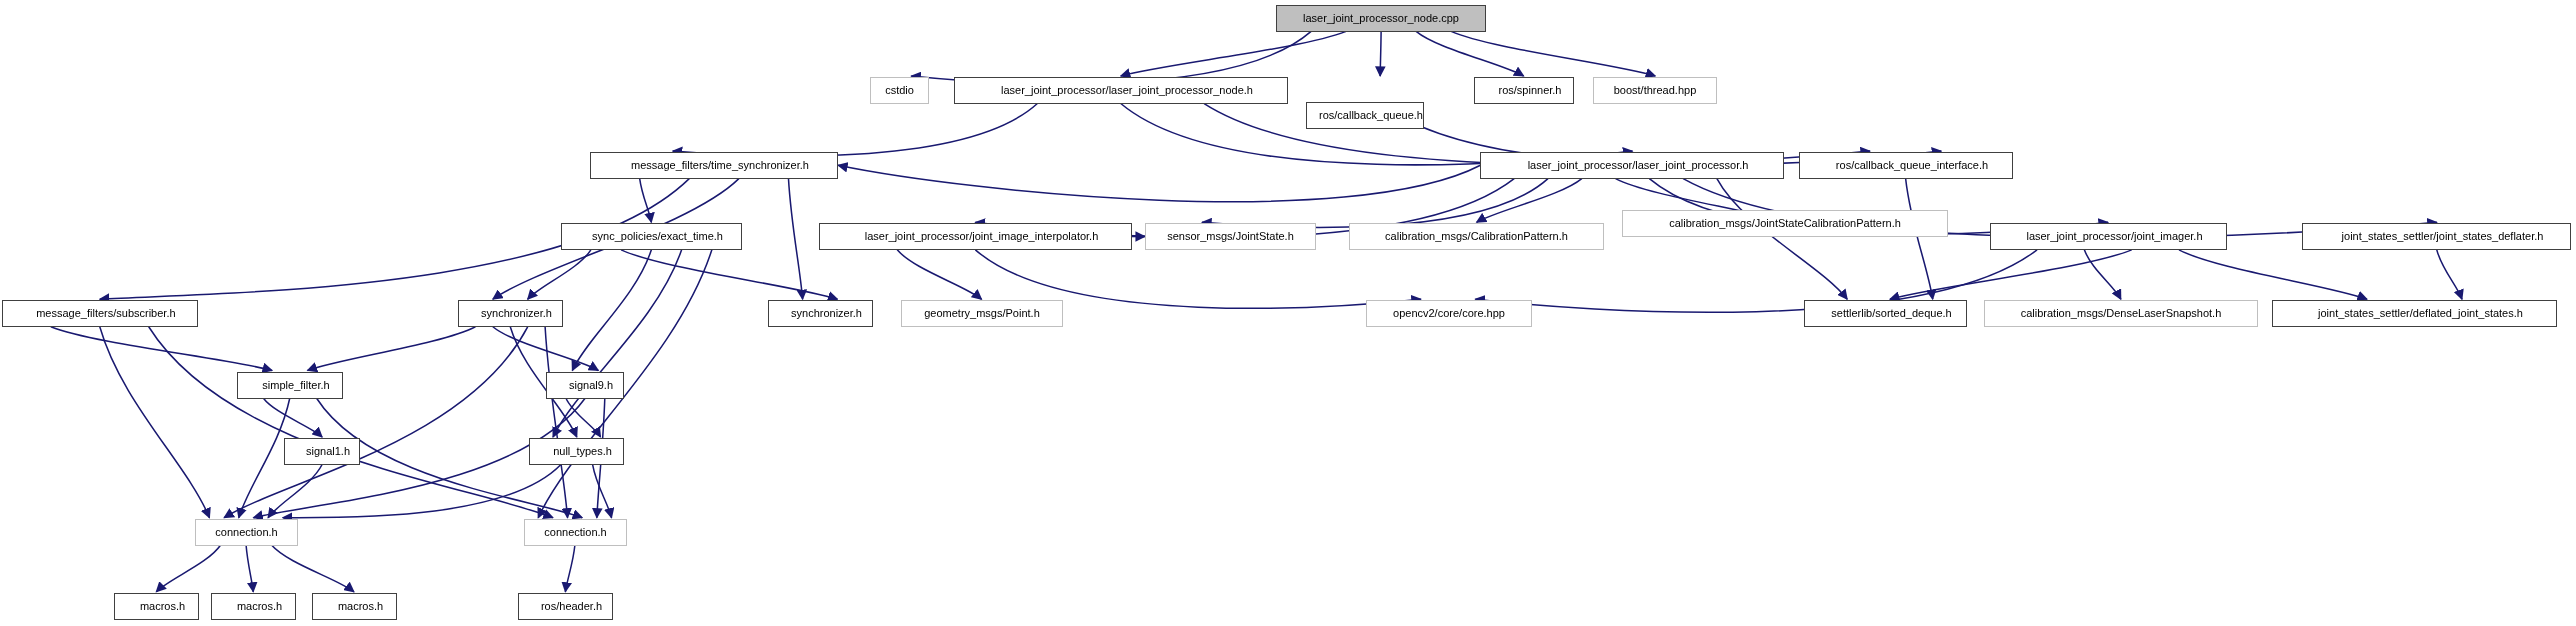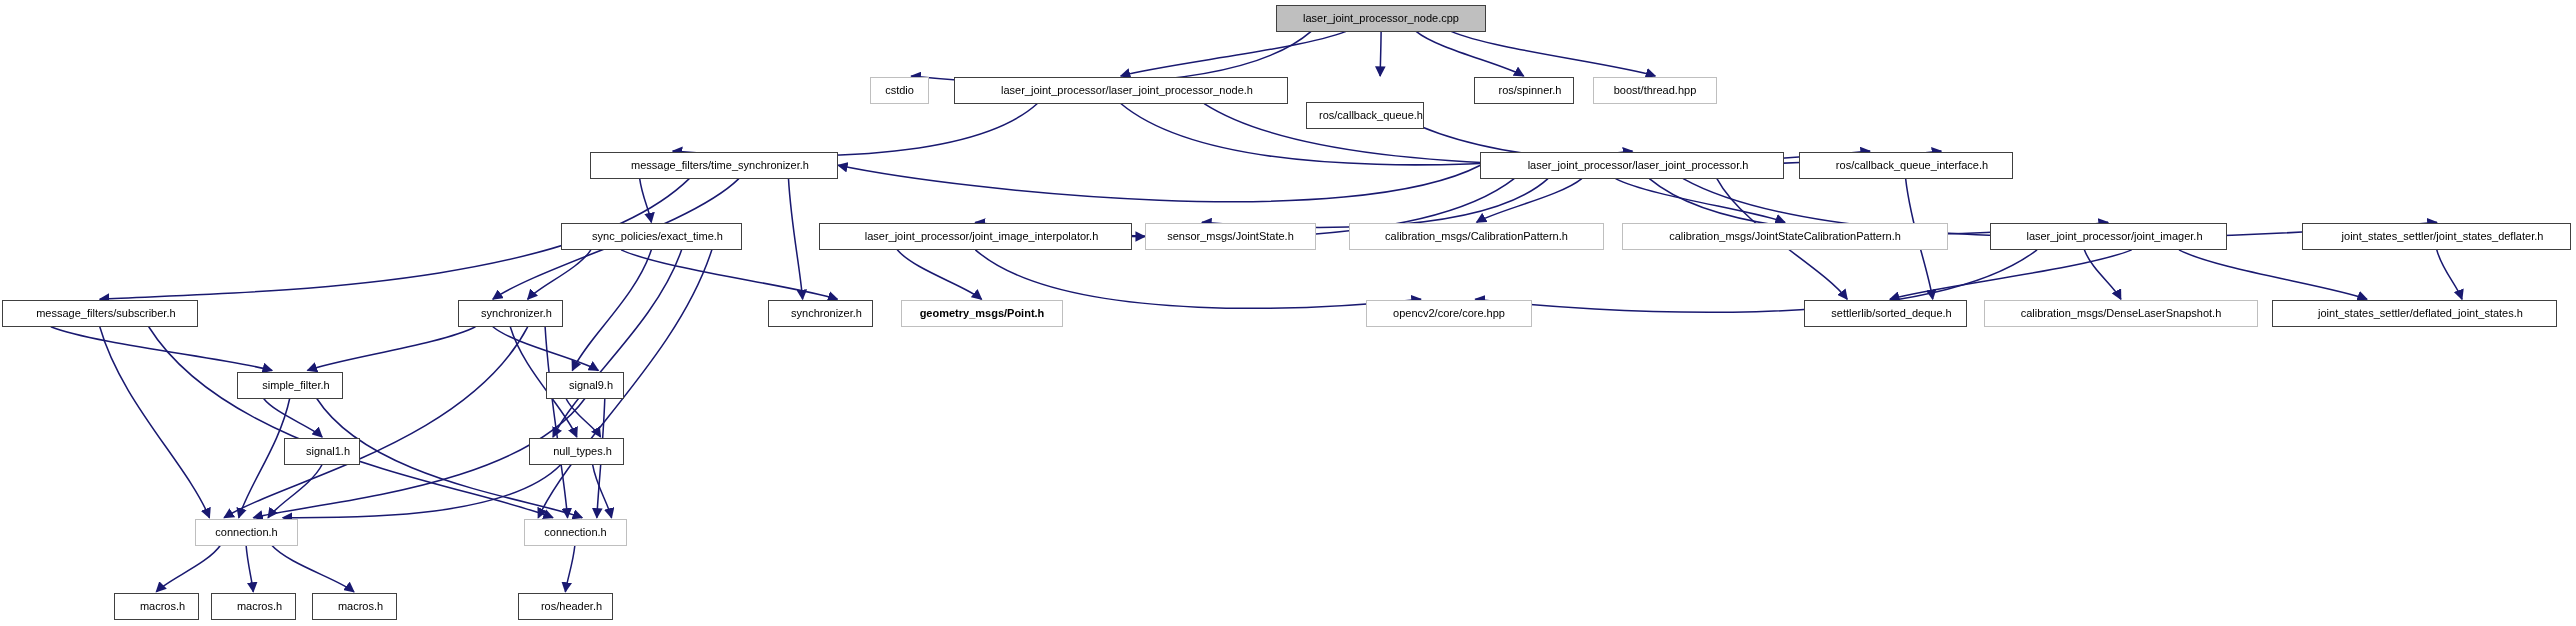--- a/index.html
+++ b/index.html
@@ -139,39 +139,39 @@
       </div>
       <div class="node b2" style="left: 819px; top: 223px; width: 313px;">
         <span class="lbl">laser_joint_processor/joint_image_interpolator.h</span>
       </div>
       <div class="node b1" style="left: 1145px; top: 223px; width: 171px;">
         <span class="lbl">sensor_msgs/JointState.h</span>
       </div>
       <div class="node b1" style="left: 1349px; top: 223px; width: 255px;">
         <span class="lbl">calibration_msgs/CalibrationPattern.h</span>
       </div>
-      <div class="node b1" style="left: 1622px; top: 223px; width: 326px;">
+      <div class="node b1" style="left: 1622px; top: 210px; width: 326px;">
         <span class="lbl">calibration_msgs/JointStateCalibrationPattern.h</span>
       </div>
       <div class="node b2" style="left: 1990px; top: 223px; width: 237px;">
         <span class="lbl">laser_joint_processor/joint_imager.h</span>
       </div>
       <div class="node b2" style="left: 2302px; top: 223px; width: 269px;">
         <span class="lbl">joint_states_settler/joint_states_deflater.h</span>
       </div>
       <div class="node b2" style="left: 1.9px; top: 300px; width: 196px;">
         <span class="lbl">message_filters/subscriber.h</span>
       </div>
       <div class="node b2" style="left: 458px; top: 300px; width: 105px;">
         <span class="lbl">synchronizer.h</span>
       </div>
       <div class="node b2" style="left: 768px; top: 300px; width: 105px;">
         <span class="lbl">synchronizer.h</span>
       </div>
-      <div class="node b1" style="left: 901px; top: 300px; width: 162px; font-weight: bold;">
+      <div class="node b1" style="left: 901px; top: 300px; width: 162px;">
         <span class="lbl">geometry_msgs/Point.h</span>
       </div>
       <div class="node b1" style="left: 1366px; top: 300px; width: 166px;">
         <span class="lbl">opencv2/core/core.hpp</span>
       </div>
       <div class="node b2" style="left: 1804px; top: 300px; width: 163px;">
         <span class="lbl">settlerlib/sorted_deque.h</span>
       </div>
       <div class="node b1" style="left: 1984px; top: 300px; width: 274px;">
         <span class="lbl">calibration_msgs/DenseLaserSnapshot.h</span>

